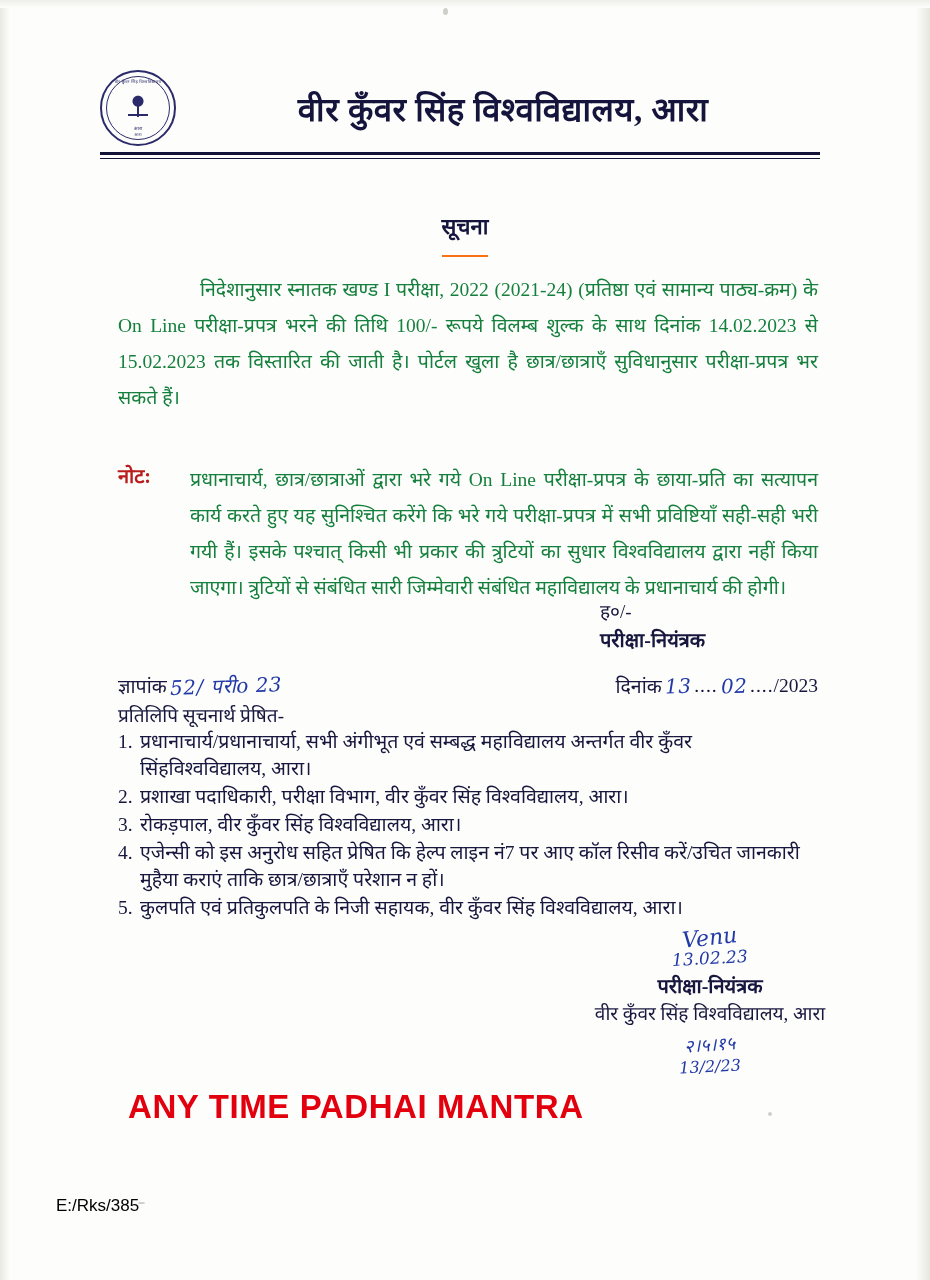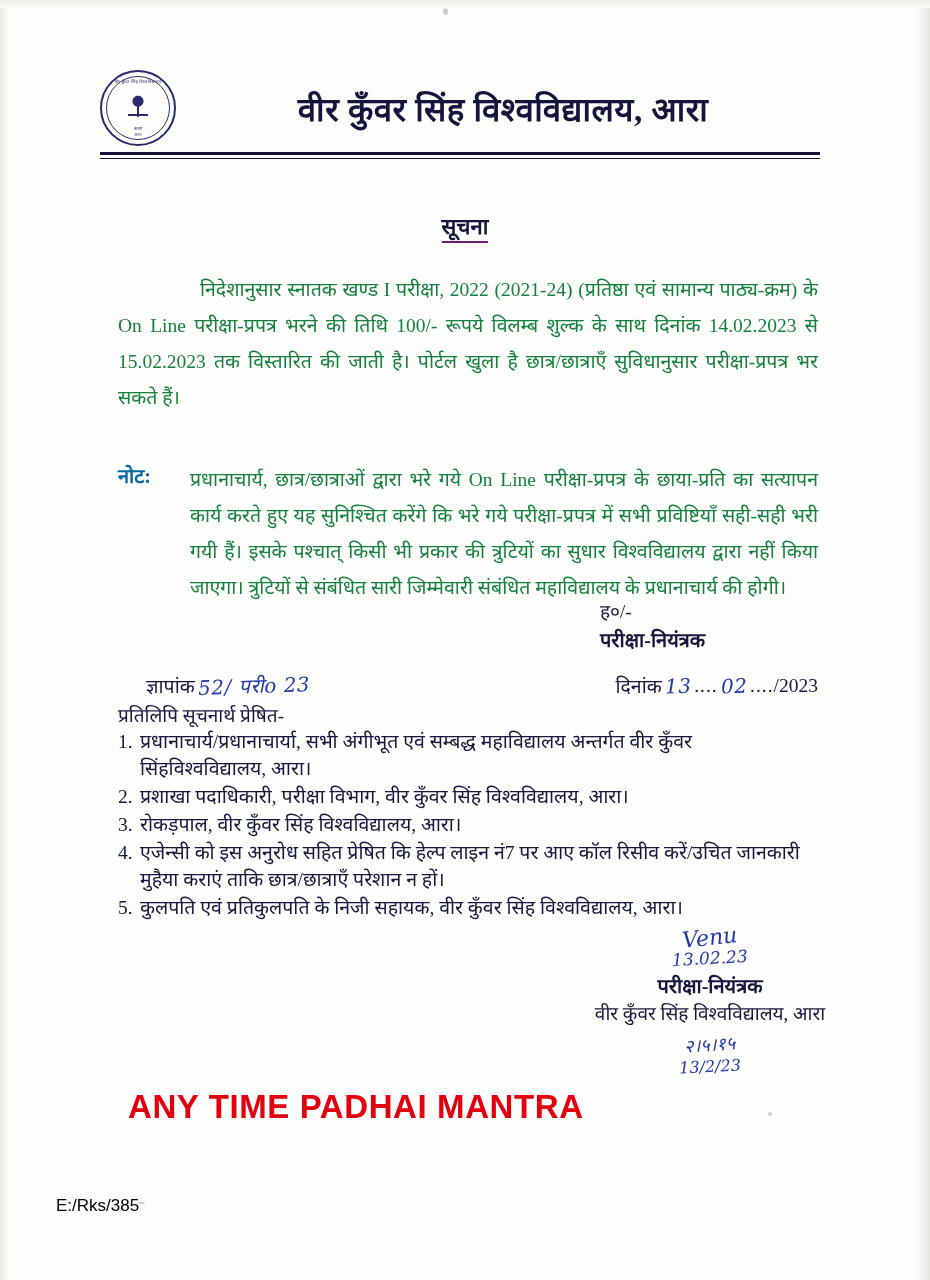--- a/index.html
+++ b/index.html
@@ -126,22 +126,22 @@
   .notice-title {
     position: absolute;
     left: 0; right: 0;
     top: 210px;
     text-align: center;
     font-size: 22px;
     font-weight: bold;
     color: #14143c;
   }
   .notice-title span {
-    border-bottom: 2px solid #701a75;
-    padding-bottom: 2px;
+    border-bottom: 2px solid #f97316;
+    padding-bottom: 16px;
   }
 
   .para {
     position: absolute;
     color: #15803d;
     font-size: 19.5px;
     line-height: 36px;
     text-align: justify;
   }
   #para-main {
@@ -155,21 +155,21 @@
     top: 420px;
     width: 700px;
     text-indent: 82px;
   }
   .note-label {
     position: absolute;
     left: 118px;
     top: 462px;
     font-size: 20px;
     font-weight: bold;
-    color: #0369a1;
+    color: #b91c1c;
   }
   #para-note {
     left: 190px;
     top: 462px;
     width: 628px;
     text-indent: 0;
   }
 
   .sign-block {
     position: absolute;
@@ -196,21 +196,20 @@
     width: 700px;
     font-size: 19.5px;
     color: #16163e;
   }
   .memo-left {
     position: absolute;
     left: 0;
     top: 0;
     display: flex;
     align-items: baseline;
-    margin-left: 28px;
   }
   .memo-right {
     position: absolute;
     right: 0;
     top: 0;
     display: flex;
     align-items: center;
   }
   .handwritten {
     font-family: "DejaVu Serif", serif;

